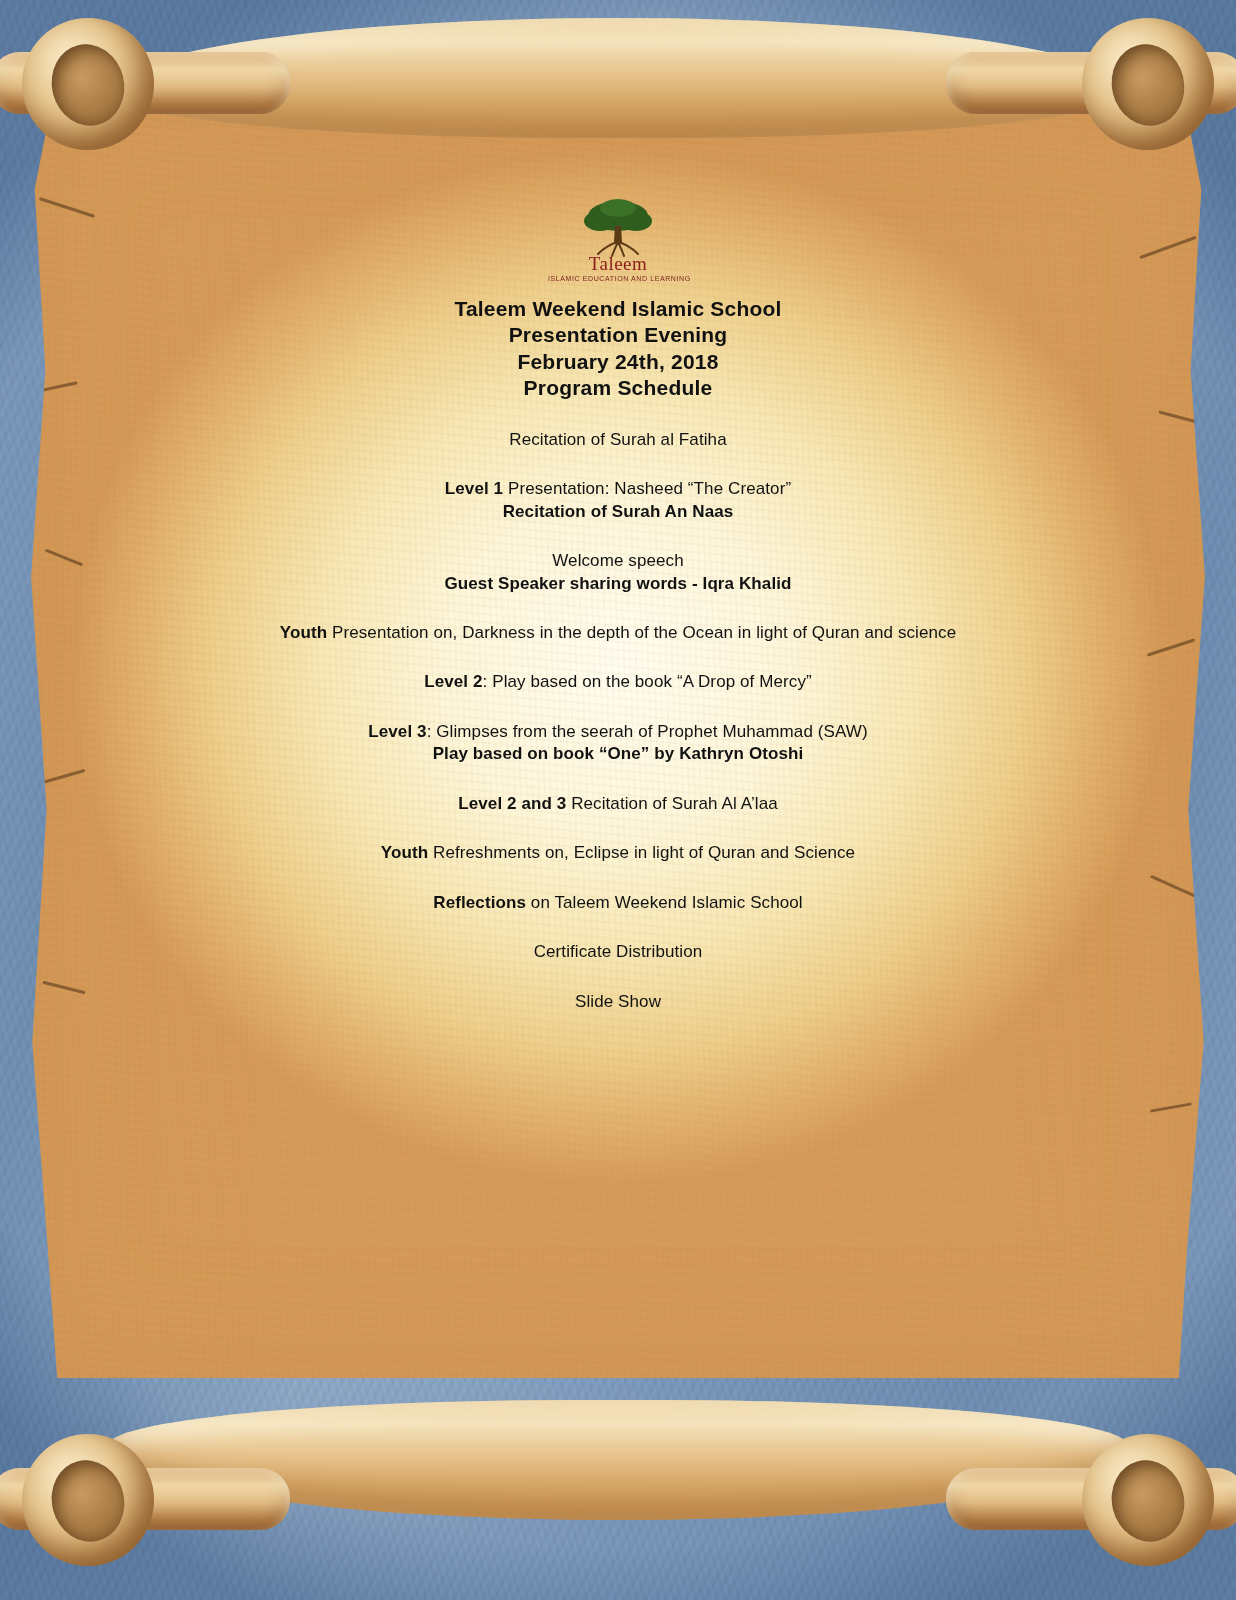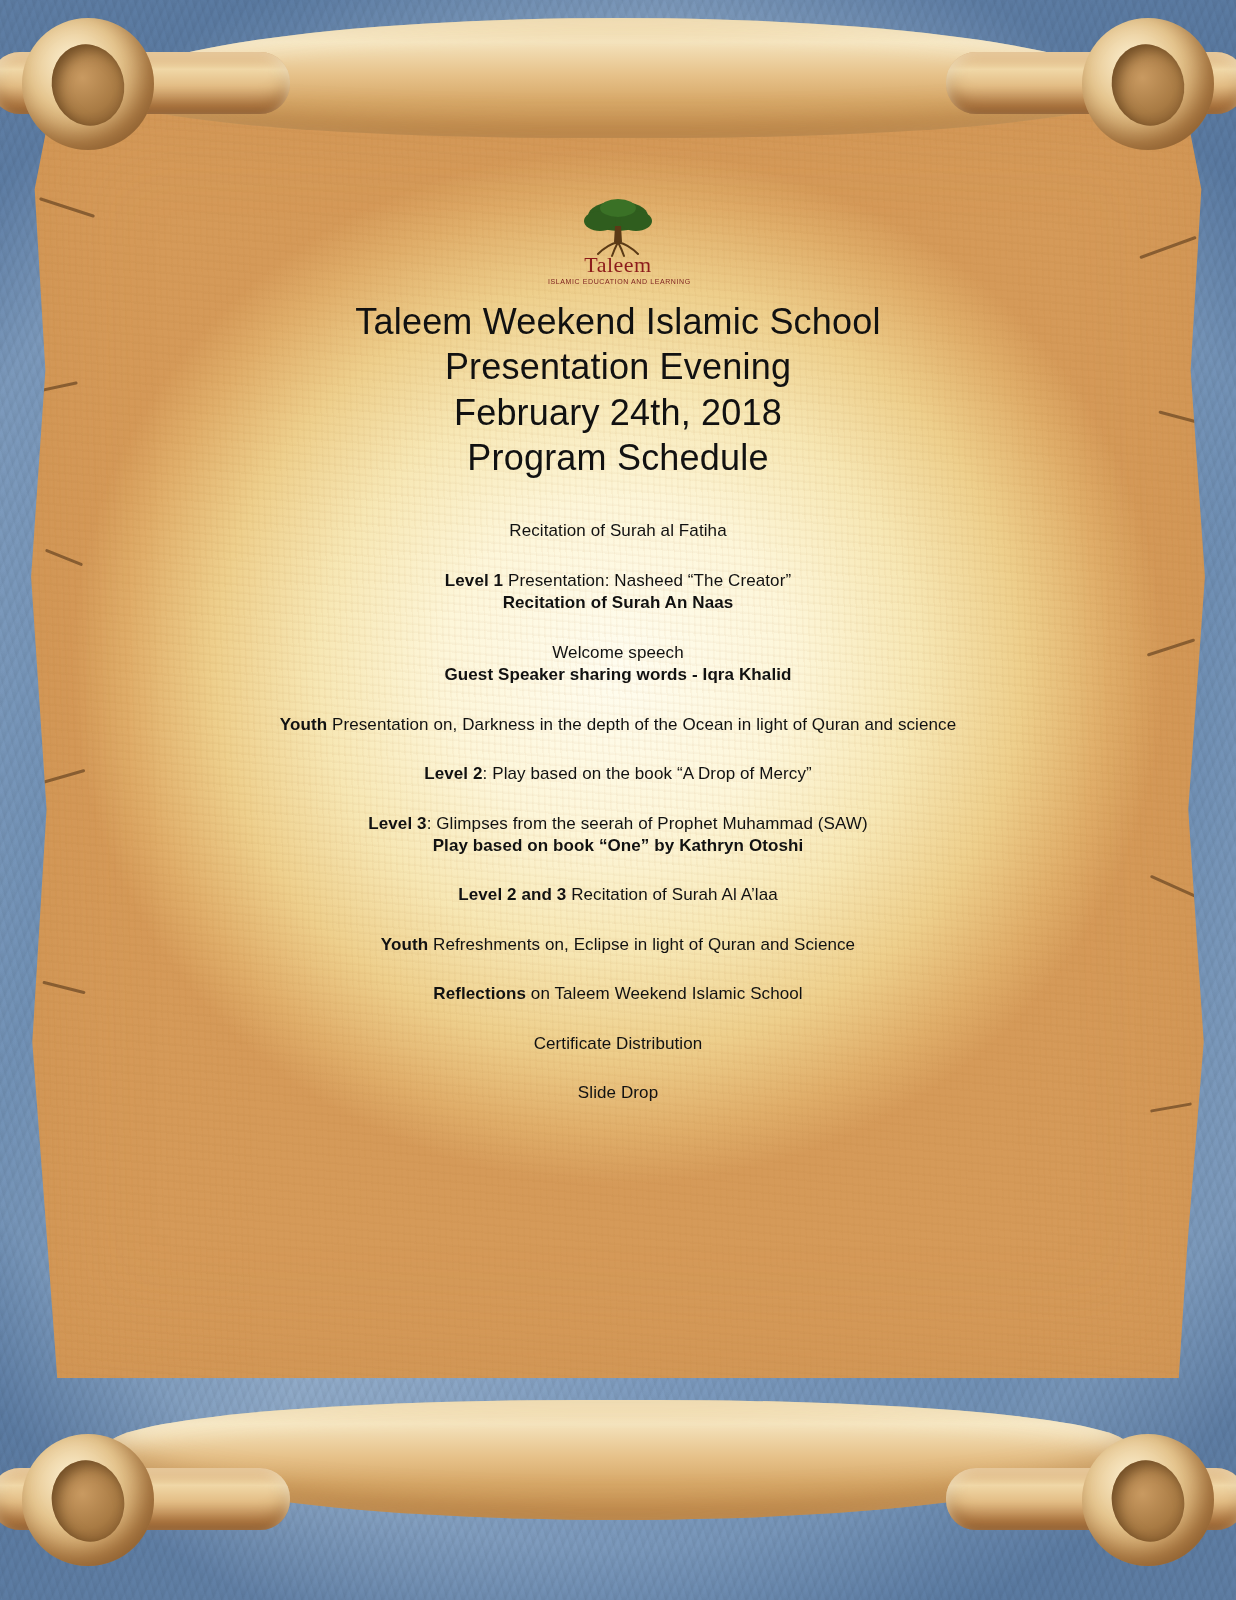--- a/index.html
+++ b/index.html
@@ -146,40 +146,40 @@
     width: 140px;
     margin: 0 auto 14px auto;
     text-align: center;
   }
   .logo-tree {
     display: block;
     margin: 0 auto;
   }
   .logo-word {
     font-family: "Liberation Serif", serif;
-    font-size: 22px;
+    font-size: 19px;
     color: #8c1b1b;
     letter-spacing: .5px;
     line-height: 1;
     margin-top: -4px;
   }
   .logo-sub {
     font-size: 7px;
     letter-spacing: .6px;
     color: #7a1d1d;
     margin-top: 2px;
     white-space: nowrap;
   }
 
   .title-block {
-    font-weight: normal;
-    font-size: 36px;
+    font-weight: bold;
+    font-size: 21px;
     line-height: 1.26;
     letter-spacing: .2px;
-    margin-bottom: 40px;
+    margin-bottom: 27px;
   }
   .title-line { display: block; }
 
   .item {
     font-size: 17px;
     line-height: 1.32;
     margin: 0 0 27px 0;
     letter-spacing: .1px;
   }
   .item .lead { font-weight: bold; }
@@ -290,18 +290,18 @@
     <div class="item">
       <span class="lead">Reflections</span><span> on Taleem Weekend Islamic School</span>
     </div>
 
     <div class="item">
       <span>Certificate Distribution</span>
     </div>
 
 
     <div class="item">
-      <span>Slide Drop</span>
+      <span>Slide Show</span>
     </div>
 
 
   </div>
 </div>
 
 </body></html>

